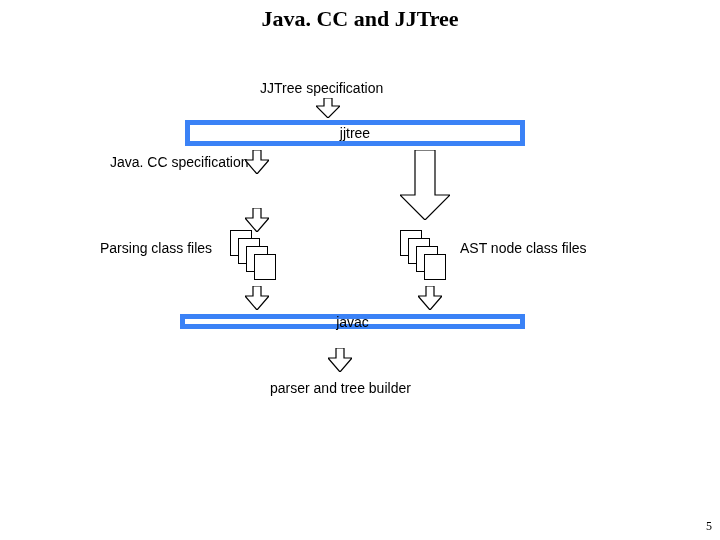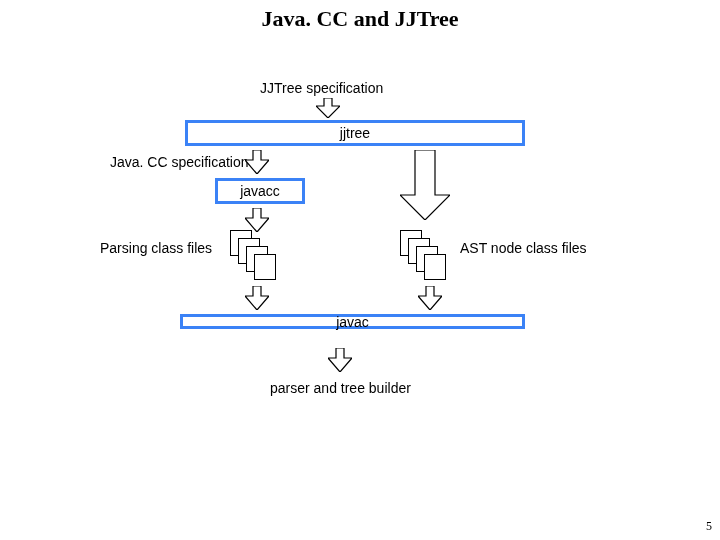--- a/index.html
+++ b/index.html
@@ -30,21 +30,21 @@
     height: 400px;
   }
   .label {
     position: absolute;
     font-size: 14px;
     white-space: nowrap;
     font-family: Arial, sans-serif;
   }
   .box {
     position: absolute;
-    border: 3px solid #3b82f6;
+    border: 5px solid #3b82f6;
     background: #fff;
     text-align: center;
     font-size: 14px;
     display: flex;
     align-items: center;
     justify-content: center;
   }
   .arrow-down-small { position: absolute; }
   .arrow-down-large { position: absolute; }
   .filestack { position: absolute; }
@@ -87,21 +87,20 @@
       <polygon points="8,0 16,0 16,10 24,10 12,24 0,10 8,10" fill="#fff" stroke="#000" stroke-width="1.2"></polygon>
     </svg>
   </div>
 
   <div class="arrow-down-large" style="left:270px; top:70px;">
     <svg width="50" height="70" viewBox="0 0 50 70">
       <polygon points="15,0 35,0 35,45 50,45 25,70 0,45 15,45" fill="#fff" stroke="#000" stroke-width="1.2"></polygon>
     </svg>
   </div>
 
-  <div class="box" style="left:85px; top:98px; width:90px; height:26px;">javacc</div>
 
   <div class="arrow-down-small" style="left:115px; top:128px;">
     <svg width="24" height="24" viewBox="0 0 24 24">
       <polygon points="8,0 16,0 16,10 24,10 12,24 0,10 8,10" fill="#fff" stroke="#000" stroke-width="1.2"></polygon>
     </svg>
   </div>
 
   <div class="label" style="left:-30px; top:160px;">Parsing class files</div>
 
   <div class="filestack" style="left:100px; top:150px;">

